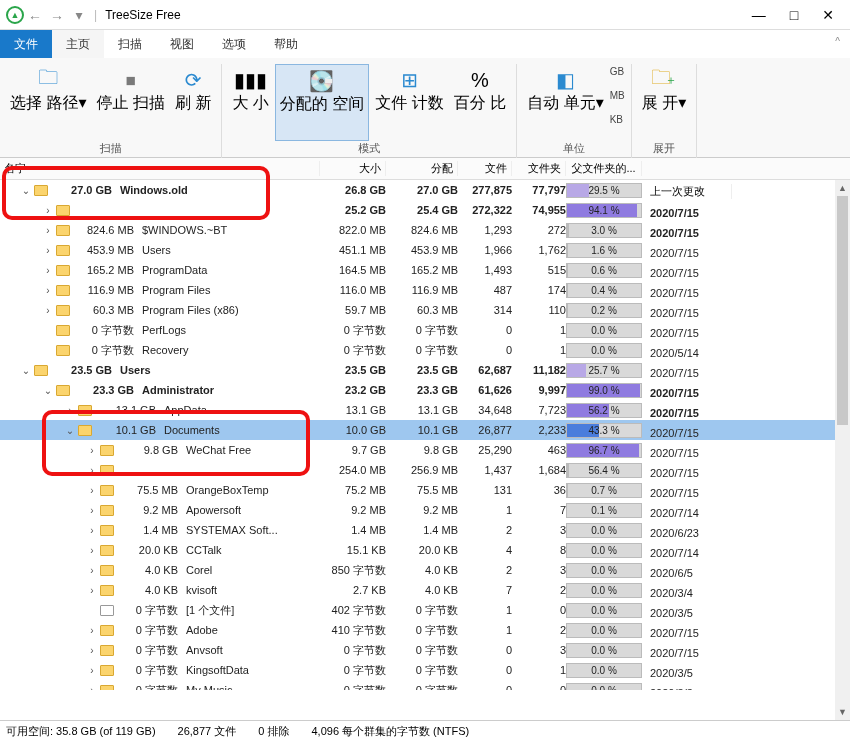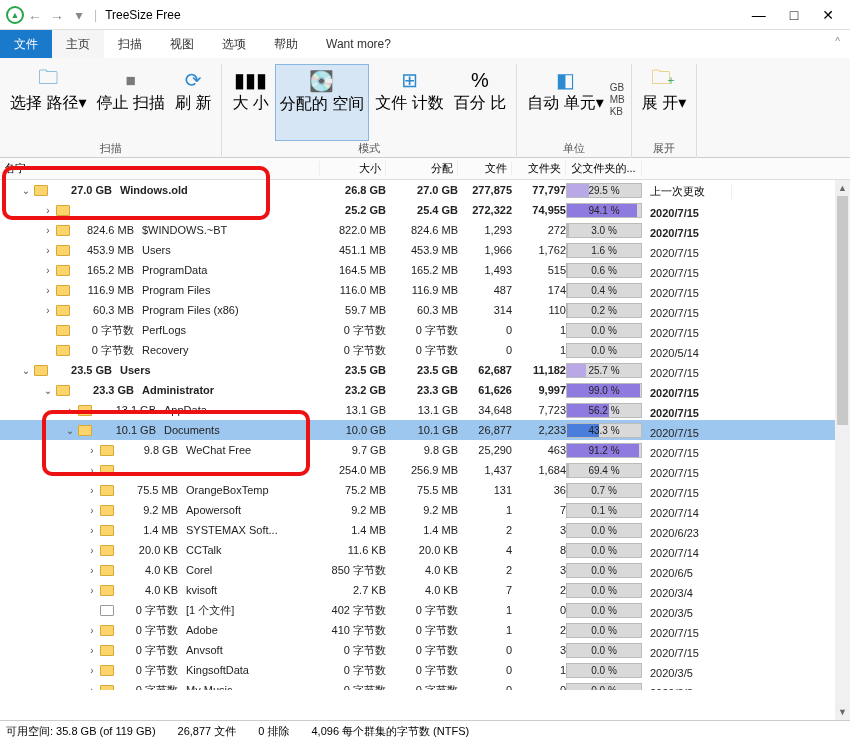--- a/index.html
+++ b/index.html
@@ -16,21 +16,21 @@
 .tab.active { background:#f5f5f5;}
 .expand-arrow{ position:absolute; right:10px; top:6px; font-size:10px; color:#888;}
 .ribbon { height:100px; display:flex; background:#f8f8f8; border-bottom:1px solid #ccc; align-items:flex-start; padding-top:6px;}
 .group { display:flex; flex-direction:column; align-items:center; border-right:1px solid #ddd; padding:0 6px; height:94px;}
 .group-body { display:flex; gap:2px; flex:1;}
 .rbtn { display:flex; flex-direction:column; align-items:center; justify-content:flex-start; padding:2px 4px; min-width:34px; cursor:default;}
 .rbtn.sel { background:#d7e6f5; border:1px solid #8ab7e0;}
 .rico { width:28px;height:28px; display:flex;align-items:center;justify-content:center; font-size:20px; margin-bottom:2px;}
 .rtxt { font-size:16px; text-align:center; line-height:13px;}
 .group-label { font-size:11px; color:#555; margin-top:auto; padding-bottom:2px;}
-.units-stack { display:flex;flex-direction:column;gap:0;font-size:10px;color:#444;line-height:12px;margin-top:18px;}
+.units-stack { display:flex;flex-direction:column;gap:12px;font-size:10px;color:#444;line-height:12px;margin-top:2px;}
 .cols { height:22px; display:flex; align-items:center; border-bottom:1px solid #ddd; background:#fbfbfb; font-size:11px;}
 .col { padding:0 4px; border-right:1px solid #eee; overflow:hidden; white-space:nowrap;}
 .c-name{width:320px;}
 .c-size{width:66px;text-align:right;}
 .c-alloc{width:72px;text-align:right;}
 .c-files{width:54px;text-align:right;}
 .c-folders{width:54px;text-align:right;}
 .c-pct{width:76px;text-align:center;}
 .c-date{width:90px;text-align:left;padding-left:8px;margin-top:46px;}
 .rows { position:relative; height:510px; overflow:hidden;}
@@ -70,21 +70,20 @@
   </div>
 </div>
 
 <div class="tabs">
   <div class="tab file">文件</div>
   <div class="tab active">主页</div>
   <div class="tab">扫描</div>
   <div class="tab">视图</div>
   <div class="tab">选项</div>
   <div class="tab">帮助</div>
-  <div class="tab">Want more?</div>
   <span class="expand-arrow">^</span>
 </div>
 
 <div class="ribbon">
   <div class="group">
     <div class="group-body">
       <div class="rbtn">
           <span class="rico" style="color:#2b8ad0">🗀</span>
           <span class="rtxt">选择
 路径▾</span>
@@ -419,40 +418,40 @@
         <span class="sizecell">9.8 GB</span>
         <span class="namecell">WeChat Free</span>
       </div>
       <div class="c-size">9.7 GB</div>
       <div class="c-alloc">9.8 GB</div>
       <div class="c-files">25,290</div>
       <div class="c-folders">463</div>
       <div class="c-pct">
         <div class="pct-wrap">
           <div class="pct-fill" style="width: 96.7%; background: rgb(143, 123, 224);"></div>
-          <div class="pct-txt">91.2 %</div>
+          <div class="pct-txt">96.7 %</div>
         </div>
       </div>
       <div class="c-date">2020/7/15</div>
     </div>
     <div class="row">
       <div class="c-name" style="padding-left: 86px;">
         <span class="chev">›</span>
         <span class="fold-ico"></span>
         <span class="sizecell"></span>
         <span class="namecell"></span>
       </div>
       <div class="c-size">254.0 MB</div>
       <div class="c-alloc">256.9 MB</div>
       <div class="c-files">1,437</div>
       <div class="c-folders">1,684</div>
       <div class="c-pct">
         <div class="pct-wrap">
           <div class="pct-fill" style="width: 2.5%; background: rgb(187, 187, 187);"></div>
-          <div class="pct-txt">69.4 %</div>
+          <div class="pct-txt">56.4 %</div>
         </div>
       </div>
       <div class="c-date">2020/7/15</div>
     </div>
     <div class="row">
       <div class="c-name" style="padding-left: 86px;">
         <span class="chev">›</span>
         <span class="fold-ico"></span>
         <span class="sizecell">75.5 MB</span>
         <span class="namecell">OrangeBoxTemp</span>
@@ -507,21 +506,21 @@
       </div>
       <div class="c-date">2020/7/14</div>
     </div>
     <div class="row">
       <div class="c-name" style="padding-left: 86px;">
         <span class="chev">›</span>
         <span class="fold-ico"></span>
         <span class="sizecell">20.0 KB</span>
         <span class="namecell">CCTalk</span>
       </div>
-      <div class="c-size">11.6 KB</div>
+      <div class="c-size">15.1 KB</div>
       <div class="c-alloc">20.0 KB</div>
       <div class="c-files">4</div>
       <div class="c-folders">8</div>
       <div class="c-pct">
         <div class="pct-wrap">
           <div class="pct-fill" style="width: 0%; background: rgb(187, 187, 187);"></div>
           <div class="pct-txt">0.0 %</div>
         </div>
       </div>
       <div class="c-date">2020/6/5</div>

